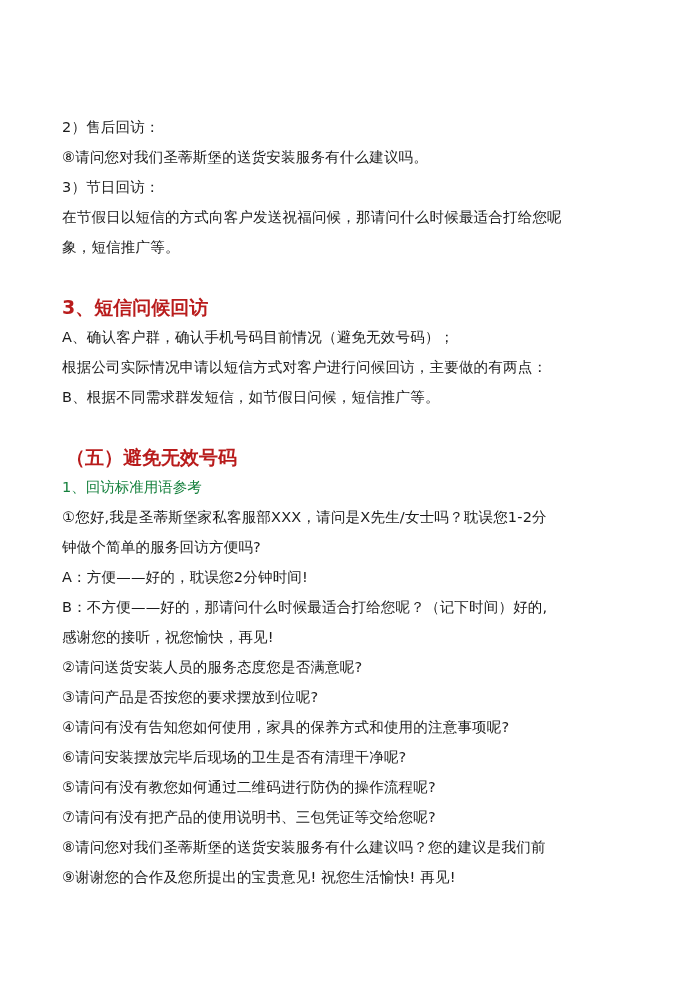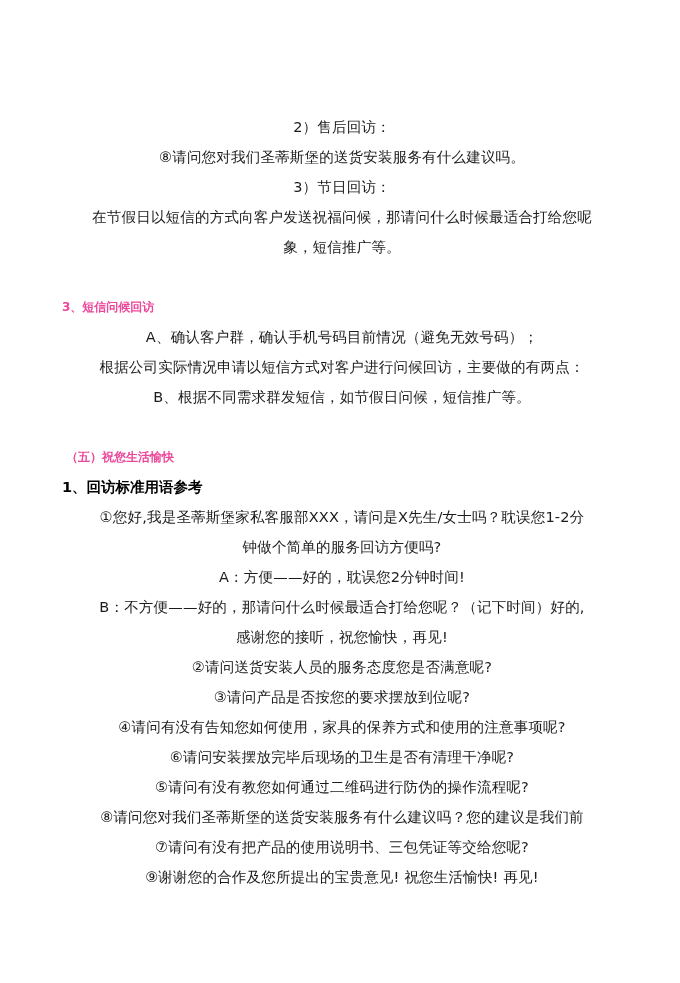--- a/index.html
+++ b/index.html
@@ -21,42 +21,41 @@
     box-sizing: border-box;
     padding: 112px 58px 0 62px;
   }
   .doc-line {
     font-size: 14.5px;
     line-height: 30px;
     letter-spacing: 0.2px;
     color: #1b1b1b;
     white-space: pre-wrap;
     word-break: break-all;
-    text-align: center;
   }
   .para {
     margin: 0;
   }
   .block {
     margin: 0 0 0 0;
   }
   .gap-lg {
     height: 30px;
   }
   .section-head {
-    font-size: 12px;
+    font-size: 19px;
     line-height: 30px;
     font-weight: 700;
-    color: #ec4899;
+    color: #b91c1c;
   }
   .sub-head {
     font-size: 14.5px;
     line-height: 30px;
-    font-weight: 700;
-    color: #000000;
+    font-weight: 400;
+    color: #15803d;
   }
   .pad-left-1 {
     padding-left: 4px;
   }
 </style>
 </head>
 <body>
 
 <div class="page">
 
@@ -73,30 +72,30 @@
   <div class="block">
     <p class="section-head para">3、短信问候回访</p>
     <p class="doc-line para">A、确认客户群，确认手机号码目前情况（避免无效号码）；</p>
     <p class="doc-line para">根据公司实际情况申请以短信方式对客户进行问候回访，主要做的有两点：</p>
     <p class="doc-line para">B、根据不同需求群发短信，如节假日问候，短信推广等。</p>
   </div>
 
   <div class="gap-lg"></div>
 
   <div class="block">
-    <p class="section-head para pad-left-1">（五）祝您生活愉快</p>
+    <p class="section-head para pad-left-1">（五）避免无效号码</p>
     <p class="sub-head para">1、回访标准用语参考</p>
     <p class="doc-line para">①您好,我是圣蒂斯堡家私客服部XXX，请问是X先生/女士吗？耽误您1-2分</p>
     <p class="doc-line para">钟做个简单的服务回访方便吗?</p>
     <p class="doc-line para">A：方便——好的，耽误您2分钟时间!</p>
     <p class="doc-line para">B：不方便——好的，那请问什么时候最适合打给您呢？（记下时间）好的,</p>
     <p class="doc-line para">感谢您的接听，祝您愉快，再见!</p>
     <p class="doc-line para">②请问送货安装人员的服务态度您是否满意呢?</p>
     <p class="doc-line para">③请问产品是否按您的要求摆放到位呢?</p>
     <p class="doc-line para">④请问有没有告知您如何使用，家具的保养方式和使用的注意事项呢?</p>
     <p class="doc-line para">⑥请问安装摆放完毕后现场的卫生是否有清理干净呢?</p>
     <p class="doc-line para">⑤请问有没有教您如何通过二维码进行防伪的操作流程呢?</p>
+    <p class="doc-line para">⑦请问有没有把产品的使用说明书、三包凭证等交给您呢?</p>
     <p class="doc-line para">⑧请问您对我们圣蒂斯堡的送货安装服务有什么建议吗？您的建议是我们前</p>
-    <p class="doc-line para">⑦请问有没有把产品的使用说明书、三包凭证等交给您呢?</p>
     <p class="doc-line para">⑨谢谢您的合作及您所提出的宝贵意见! 祝您生活愉快! 再见!</p>
   </div>
 
 </div>
 
 </body></html>

